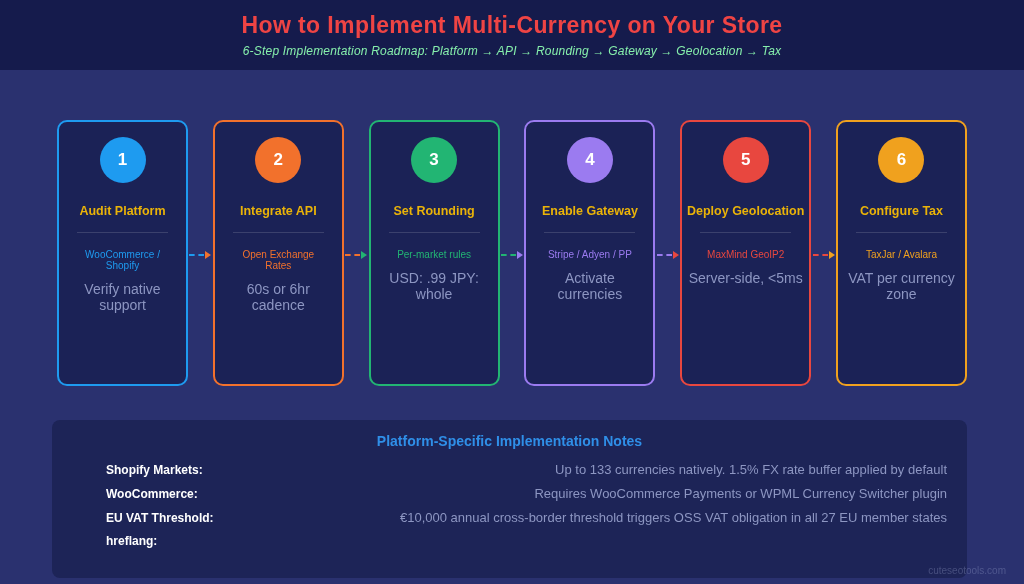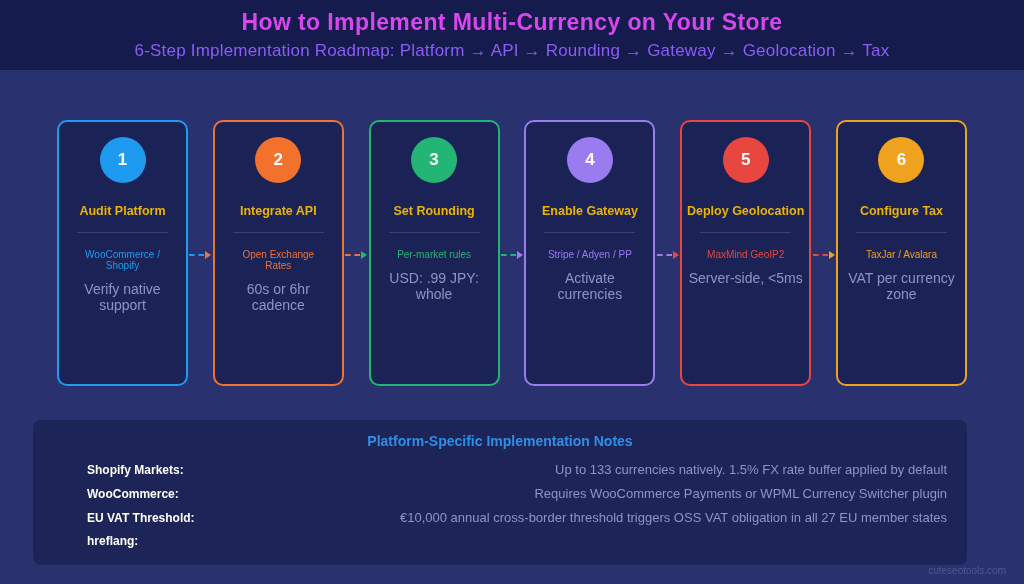--- a/index.html
+++ b/index.html
@@ -16,27 +16,28 @@
     background: #151b4c;
     display: flex;
     flex-direction: column;
     align-items: center;
     justify-content: center;
     gap: 5px;
   }
   .header h1 {
     font-size: 23px;
     font-weight: bold;
-    color: #d946ef;
+    color: #ef4444;
     letter-spacing: 0.4px;
   }
   .header .subtitle {
-    font-size: 17px;
-    color: #8b5cf6;
+    font-size: 12px;
+    color: #86efac;
     letter-spacing: 0.2px;
+    font-style: italic;
   }
   
   .steps-row {
     margin: 50px 57px 0 57px;
     display: flex;
     align-items: flex-start;
   }
   .card {
     width: 131px;
     height: 266px;
@@ -96,24 +97,24 @@
   .connector .arrow-head {
     width: 0; height: 0;
     border-top: 4px solid transparent;
     border-bottom: 4px solid transparent;
     border-left: 6px solid var(--c2, #999);
     display: inline-block;
     margin-left: 1px;
   }
   
   .notes {
-    margin: 34px 57px 0 33px;
+    margin: 34px 57px 0 52px;
     background: #1d2457;
     border-radius: 8px;
-    padding: 13px 0 17px 0;
+    padding: 13px 0 30px 0;
   }
   .notes-title {
     text-align: center;
     font-size: 14px;
     font-weight: bold;
     color: #2f8fe8;
     margin-bottom: 13px;
   }
   .note-row {
     display: grid;

